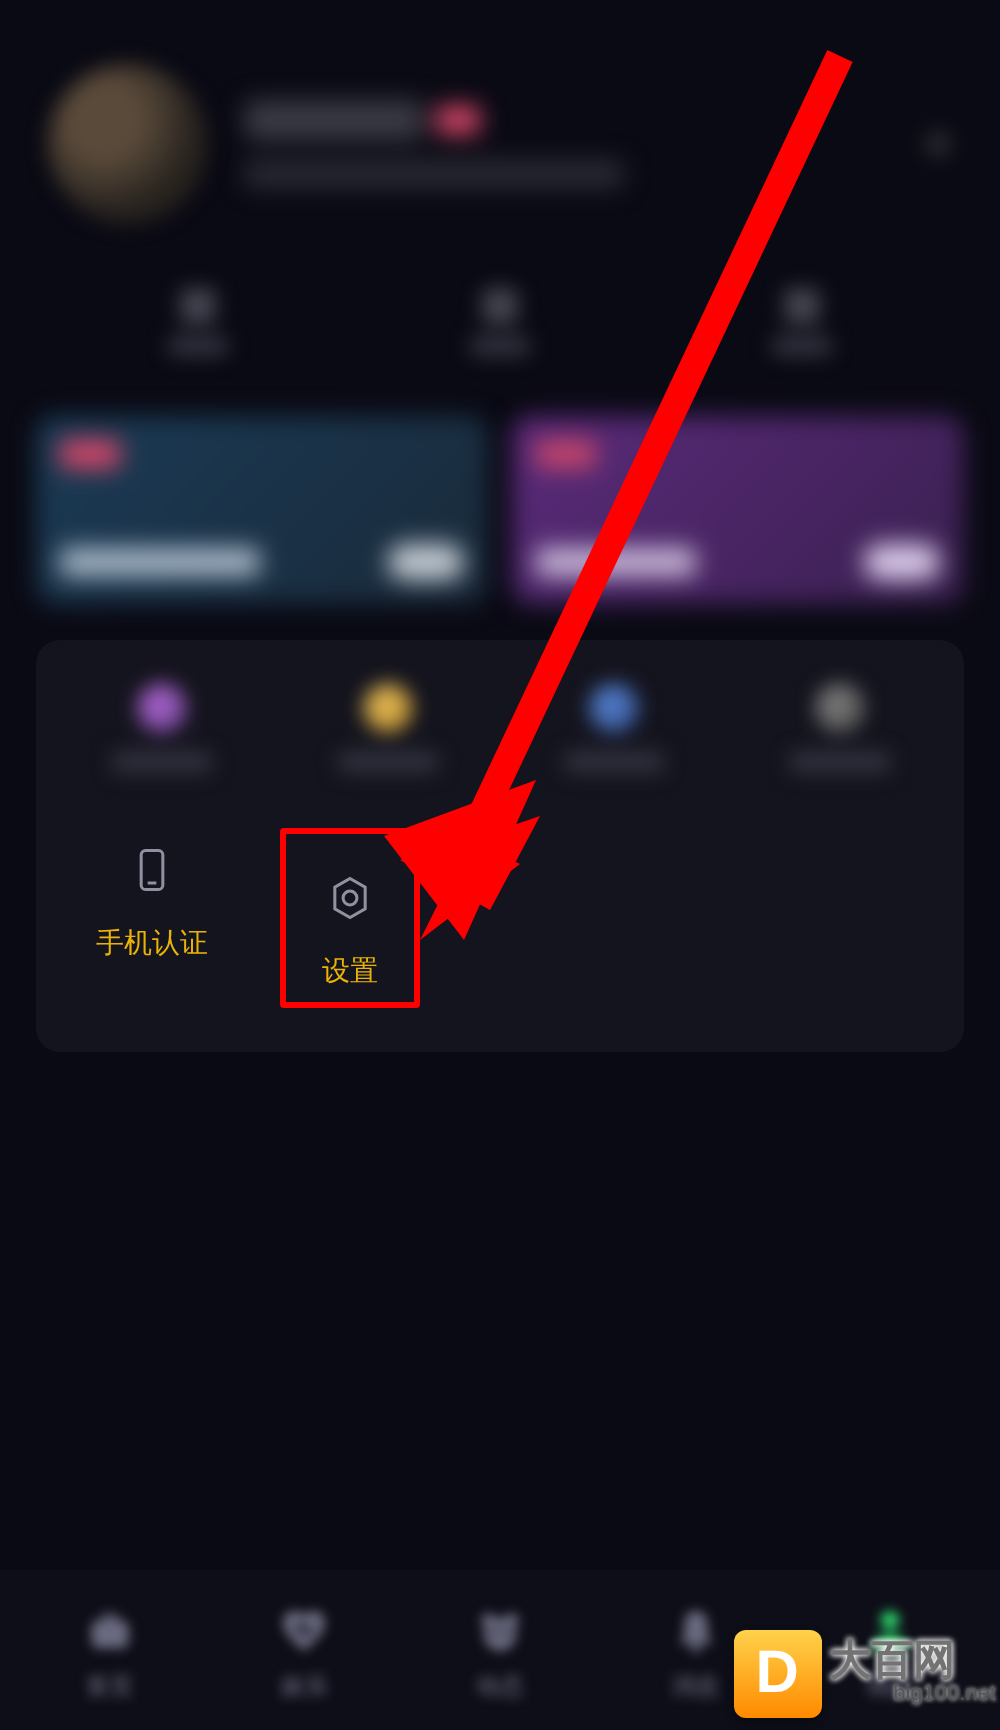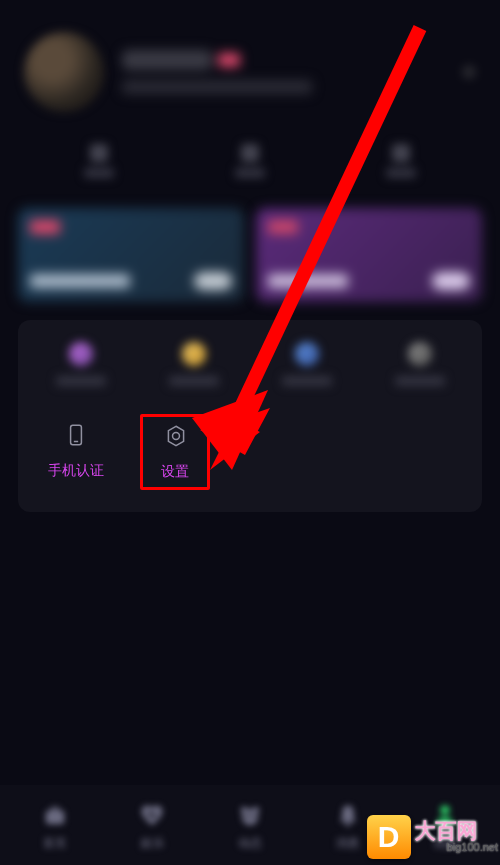--- a/index.html
+++ b/index.html
@@ -189,28 +189,27 @@
       align-items: center;
       gap: 10px;
       cursor: pointer;
       padding: 8px 12px;
     }
     .panel-btn-icon {
       color: #9090a0;
     }
     .panel-btn-label {
       font-size: 14px;
-      color: #d946ef;
+      color: #eab308;
     }
     .highlight-box {
       border: 3px solid #ff0000;
       border-radius: 2px;
-      padding: 6px 18px 6px 18px;
+      padding: 19px 18px 6px 18px;
       margin-left: -6px;
-      align-items: flex-end;
     }
     
     .arrow-svg {
       position: absolute;
       top: 0;
       left: 0;
       width: 500px;
       height: 500px;
       pointer-events: none;
       z-index: 50;
@@ -274,21 +273,21 @@
       box-shadow: 0 2px 4px rgba(0,0,0,0.4);
     }
     .wm-text {
       display: flex;
       flex-direction: column;
       line-height: 1.05;
     }
     .wm-title {
       font-size: 21px;
       font-weight: 700;
-      color: #f9a8d4;
+      color: #737373;
       text-shadow: 0 0 3px #fff, 0 0 3px #fff;
     }
     .wm-sub {
       font-size: 11px;
       color: #555;
       text-shadow: 0 0 2px #fff;
       margin-left: 32px;
     }
   </style>
 </head>

